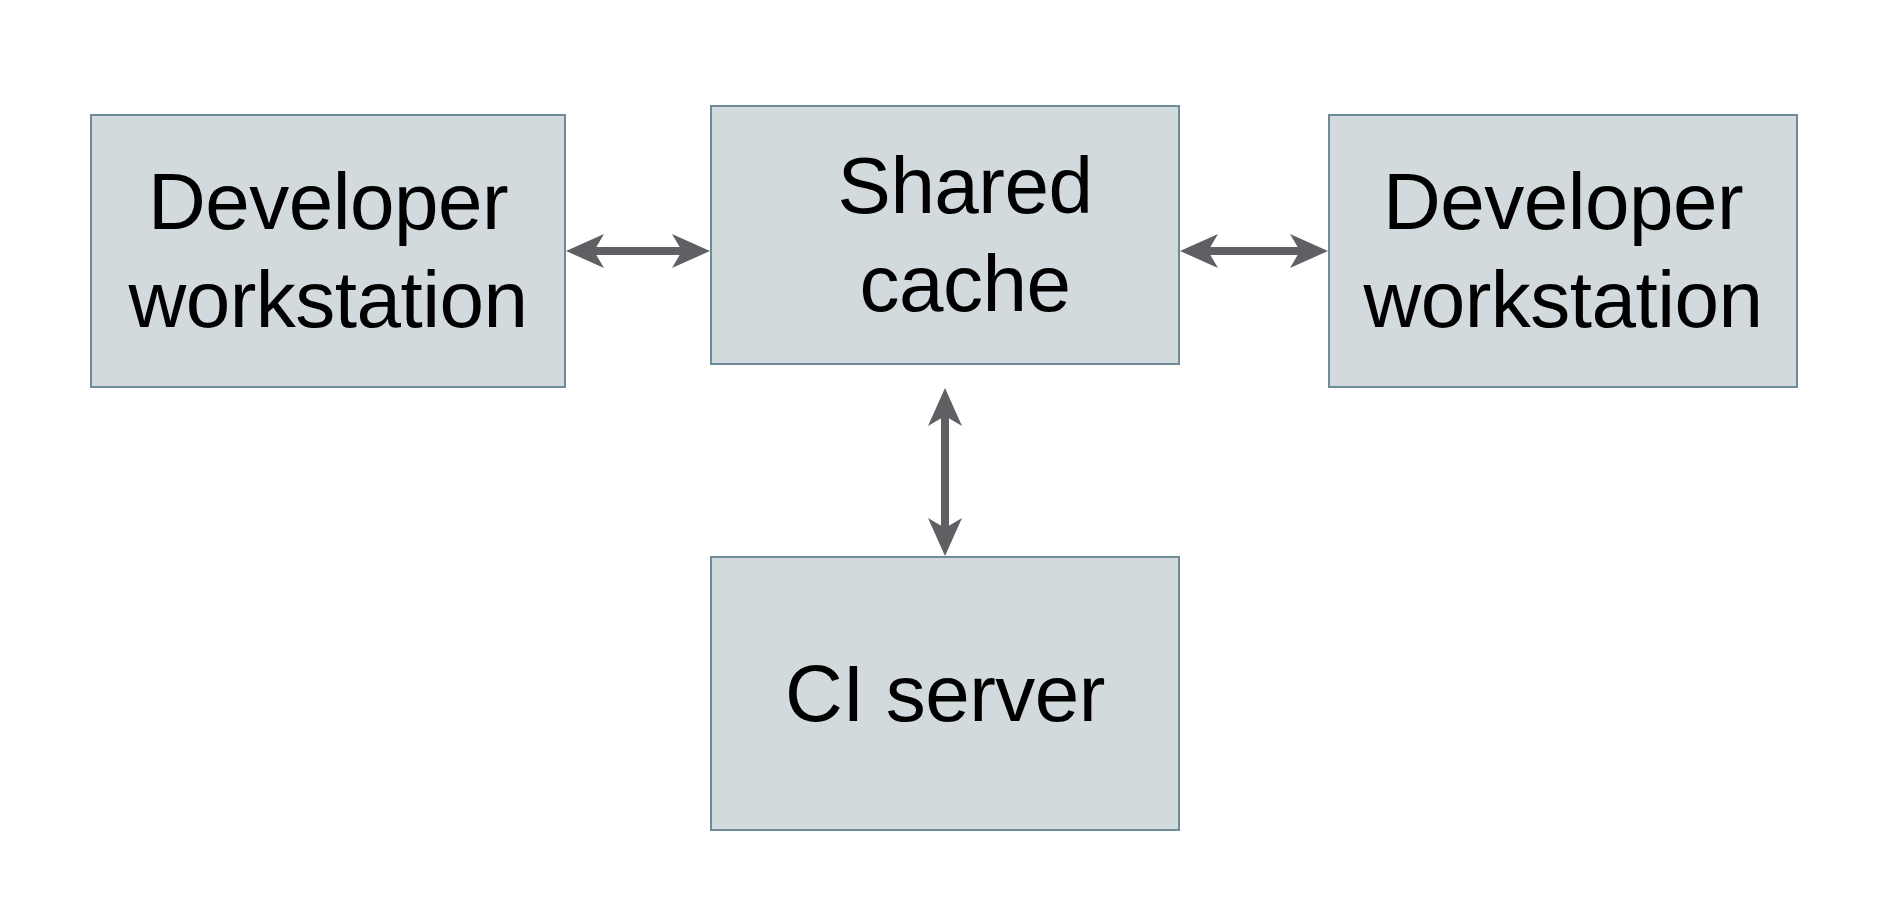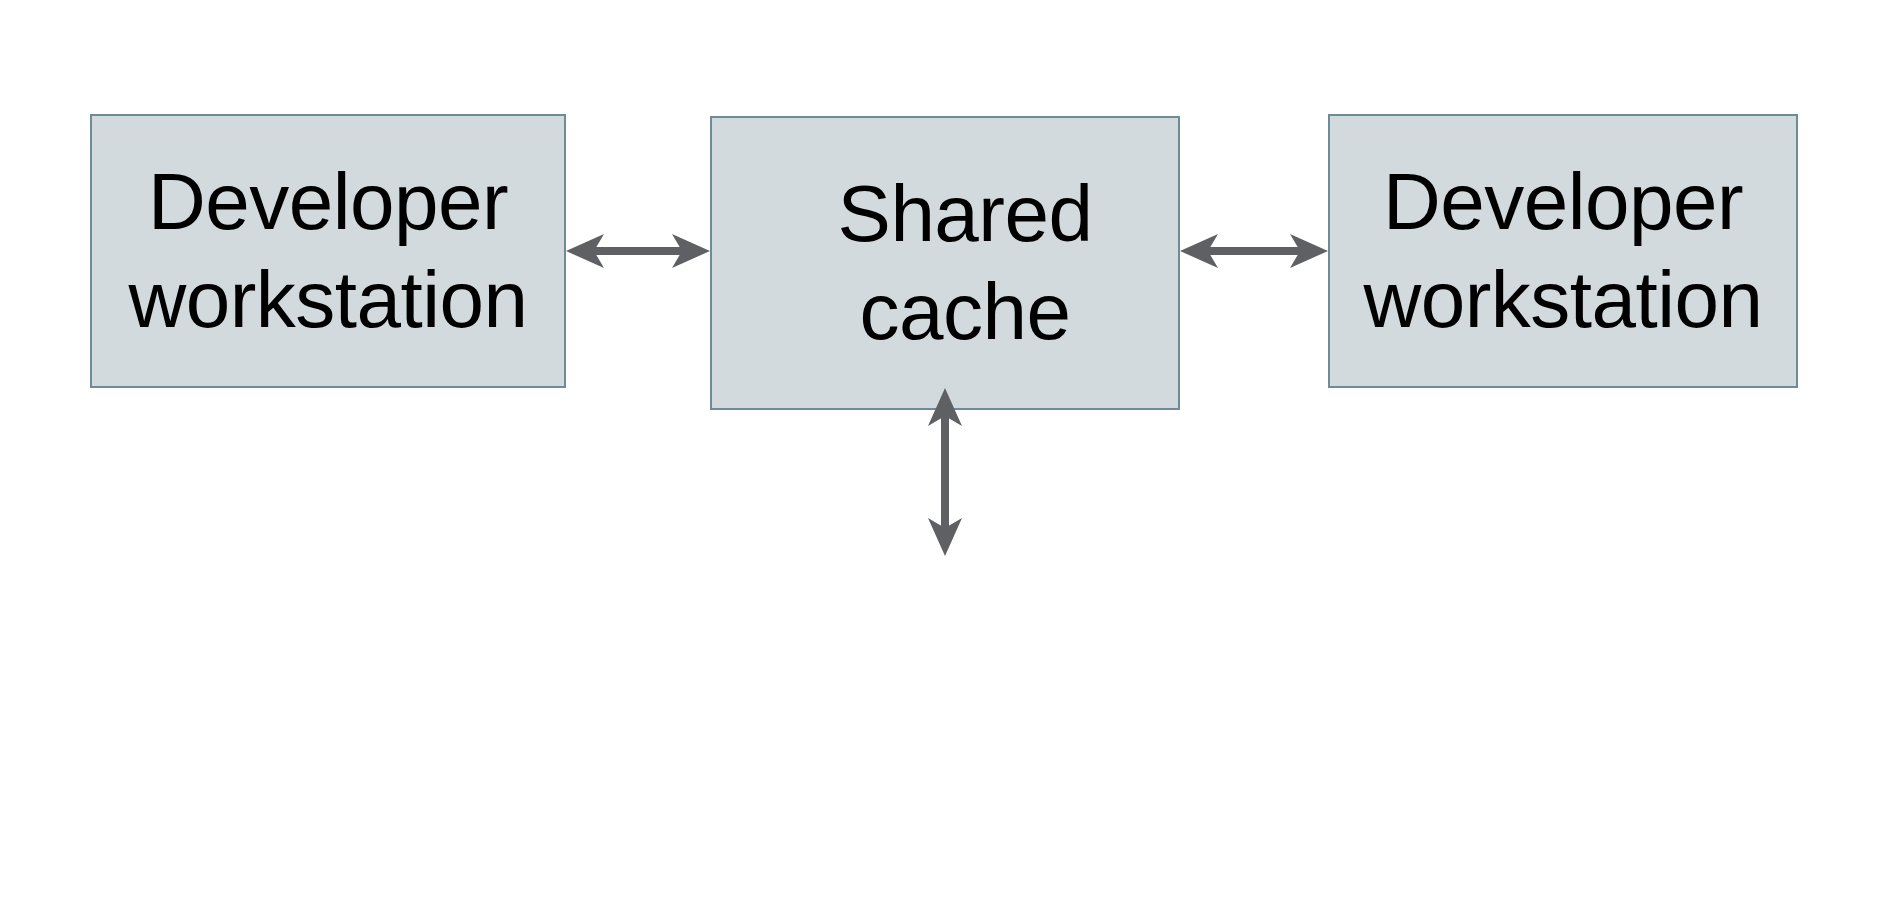--- a/index.html
+++ b/index.html
@@ -27,21 +27,21 @@
   }
   .node-label {
     font-size: 80px;
     line-height: 1.22;
     color: var(--color-text, #000000);
     text-align: center;
     white-space: pre-line;
     letter-spacing: -0.5px;
   }
   .node-ws-left   { left: 90px;   top: 103px; width: 476px; height: 274px; }
-  .node-cache     { left: 710px;  top: 105px; width: 470px; height: 294px; padding-left: 40px; }
+  .node-cache     { left: 710px;  top: 94px; width: 470px; height: 260px; padding-left: 40px; }
   .node-ws-right  { left: 1328px; top: 103px; width: 470px; height: 274px; }
   .node-ci        { left: 710px;  top: 545px; width: 470px; height: 275px; }
 
   .arrow { position: absolute; display: block; }
   .arrow polygon { fill: var(--color-arrow, #5f6063); }
   .arrow line { stroke: var(--color-arrow, #5f6063); stroke-width: 8; }
   .arrow-h1 { left: 566px;  top: 210px; }
   .arrow-h2 { left: 1180px; top: 210px; }
   .arrow-v  { left: 915px;  top: 377px; }
 </style>
@@ -58,20 +58,23 @@
   <div class="node node-cache">
     <span class="node-label">Shared
 cache</span>
   </div>
 
   <div class="node node-ws-right">
     <span class="node-label">Developer
 workstation</span>
   </div>
 
+  <div class="node node-ci">
+    <span class="node-label">CI server</span>
+  </div>
 
   <svg class="arrow arrow-h1" width="144" height="60" viewBox="0 0 144 60">
     <line x1="26" y1="30" x2="118" y2="30"></line>
     <polygon points="0,30 38,13 28,30 38,47"></polygon>
     <polygon points="144,30 106,13 116,30 106,47"></polygon>
   </svg>
 
   <svg class="arrow arrow-h2" width="148" height="60" viewBox="0 0 148 60">
     <line x1="26" y1="30" x2="122" y2="30"></line>
     <polygon points="0,30 38,13 28,30 38,47"></polygon>

